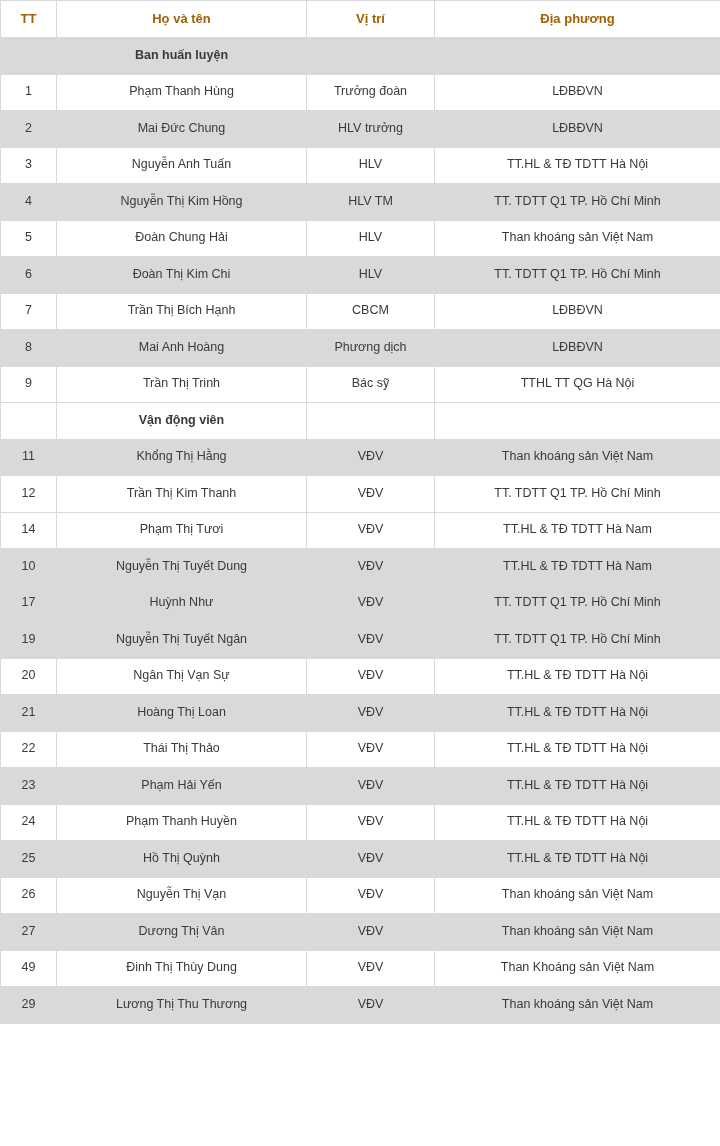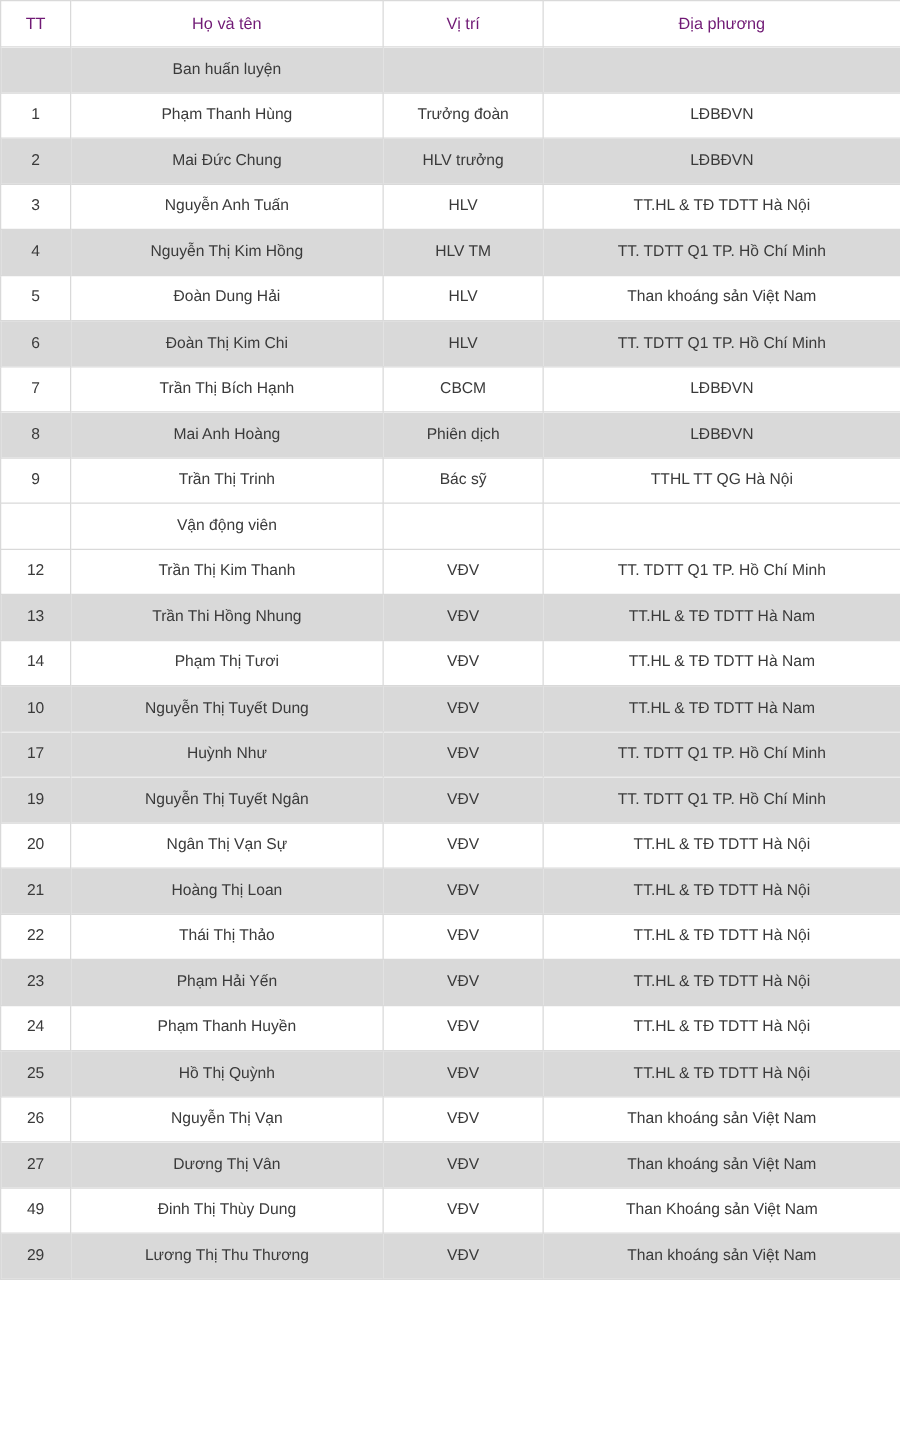--- a/index.html
+++ b/index.html
@@ -23,35 +23,35 @@
     color: #3a3a3a;
     text-align: center;
     vertical-align: middle;
     padding: 0;
     height: 35.5px;
     line-height: 1.25;
     overflow: hidden;
     white-space: nowrap;
   }
   table.roster thead th {
-    font-weight: normal;
-    color: #701a75;
+    font-weight: bold;
+    color: #a16207;
     background: #ffffff;
     font-size: 13px;
     height: 36px;
   }
   col.c-tt { width: 56px; }
   col.c-name { width: 250px; }
   col.c-role { width: 128px; }
   col.c-local { width: 286px; }
 
   tr.alt td { background: #d9d9d9; }
   tr.plain td { background: #ffffff; }
   td.section {
-    font-weight: normal;
+    font-weight: bold;
     color: #222222;
   }
 </style>
 </head>
 <body>
 
 <table class="roster">
   <colgroup>
     <col class="c-tt">
     <col class="c-name">
@@ -92,65 +92,65 @@
         <td>TT.HL &amp; TĐ TDTT Hà Nội</td>
       </tr>
       <tr class="alt">
         <td>4</td>
         <td>Nguyễn Thị Kim Hồng</td>
         <td>HLV TM</td>
         <td>TT. TDTT Q1 TP. Hồ  Chí Minh</td>
       </tr>
       <tr class="plain">
         <td>5</td>
-        <td>Đoàn Dung Hải</td>
+        <td>Đoàn Chung Hải</td>
         <td>HLV</td>
         <td>Than khoáng sản Việt Nam</td>
       </tr>
       <tr class="alt">
         <td>6</td>
         <td>Đoàn Thị Kim Chi</td>
         <td>HLV</td>
         <td>TT. TDTT Q1 TP. Hồ  Chí Minh</td>
       </tr>
       <tr class="plain">
         <td>7</td>
         <td>Trần Thị Bích Hạnh</td>
         <td>CBCM</td>
         <td>LĐBĐVN</td>
       </tr>
       <tr class="alt">
         <td>8</td>
         <td>Mai Anh Hoàng</td>
-        <td>Phiên dịch</td>
+        <td>Phương dịch</td>
         <td>LĐBĐVN</td>
       </tr>
       <tr class="plain">
         <td>9</td>
         <td>Trần Thị Trinh</td>
         <td>Bác sỹ</td>
         <td>TTHL TT QG Hà Nội</td>
       </tr>
       <tr class="plain">
         <td></td>
         <td class="section">Vận động viên</td>
         <td></td>
         <td></td>
       </tr>
+      <tr class="alt">
+        <td>11</td>
+        <td>Khổng Thị Hằng</td>
+        <td>VĐV</td>
+        <td>Than khoáng sản Việt Nam</td>
+      </tr>
       <tr class="plain">
         <td>12</td>
         <td>Trần Thị Kim Thanh</td>
         <td>VĐV</td>
         <td>TT. TDTT Q1 TP. Hồ  Chí Minh</td>
-      </tr>
-      <tr class="alt">
-        <td>13</td>
-        <td>Trần Thi Hồng Nhung</td>
-        <td>VĐV</td>
-        <td>TT.HL &amp; TĐ TDTT Hà Nam</td>
       </tr>
       <tr class="plain">
         <td>14</td>
         <td>Phạm Thị Tươi</td>
         <td>VĐV</td>
         <td>TT.HL &amp; TĐ TDTT Hà Nam</td>
       </tr>
       <tr class="alt">
         <td>10</td>
         <td>Nguyễn Thị Tuyết Dung</td>

